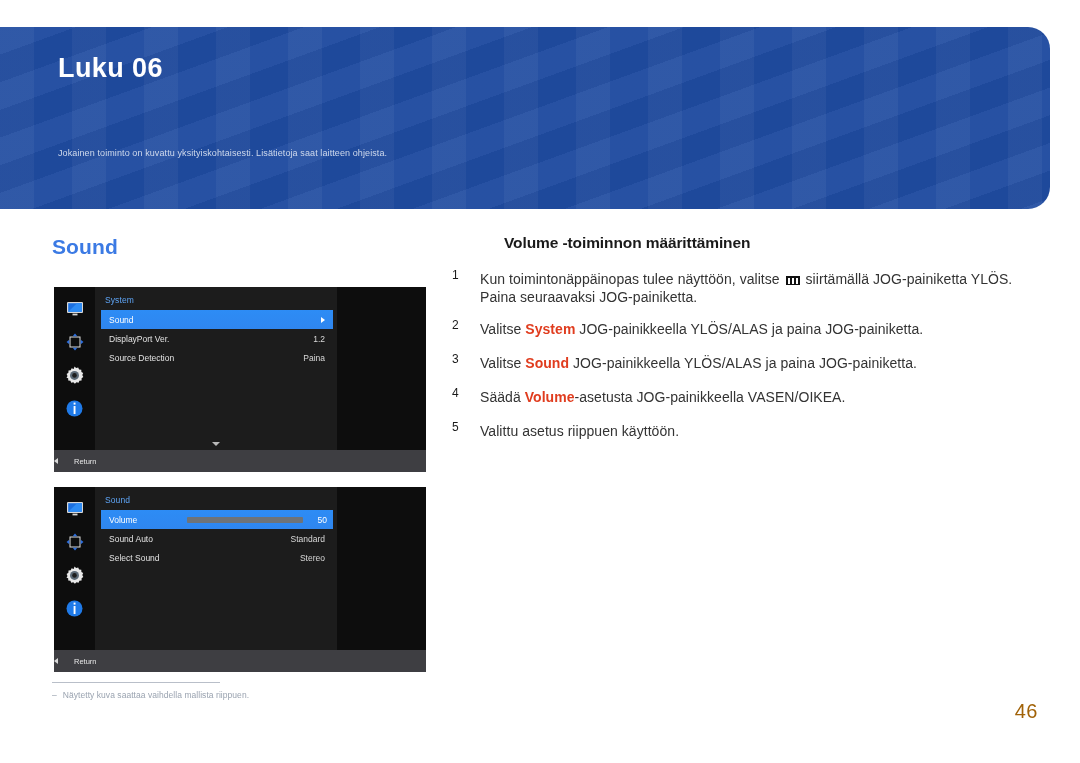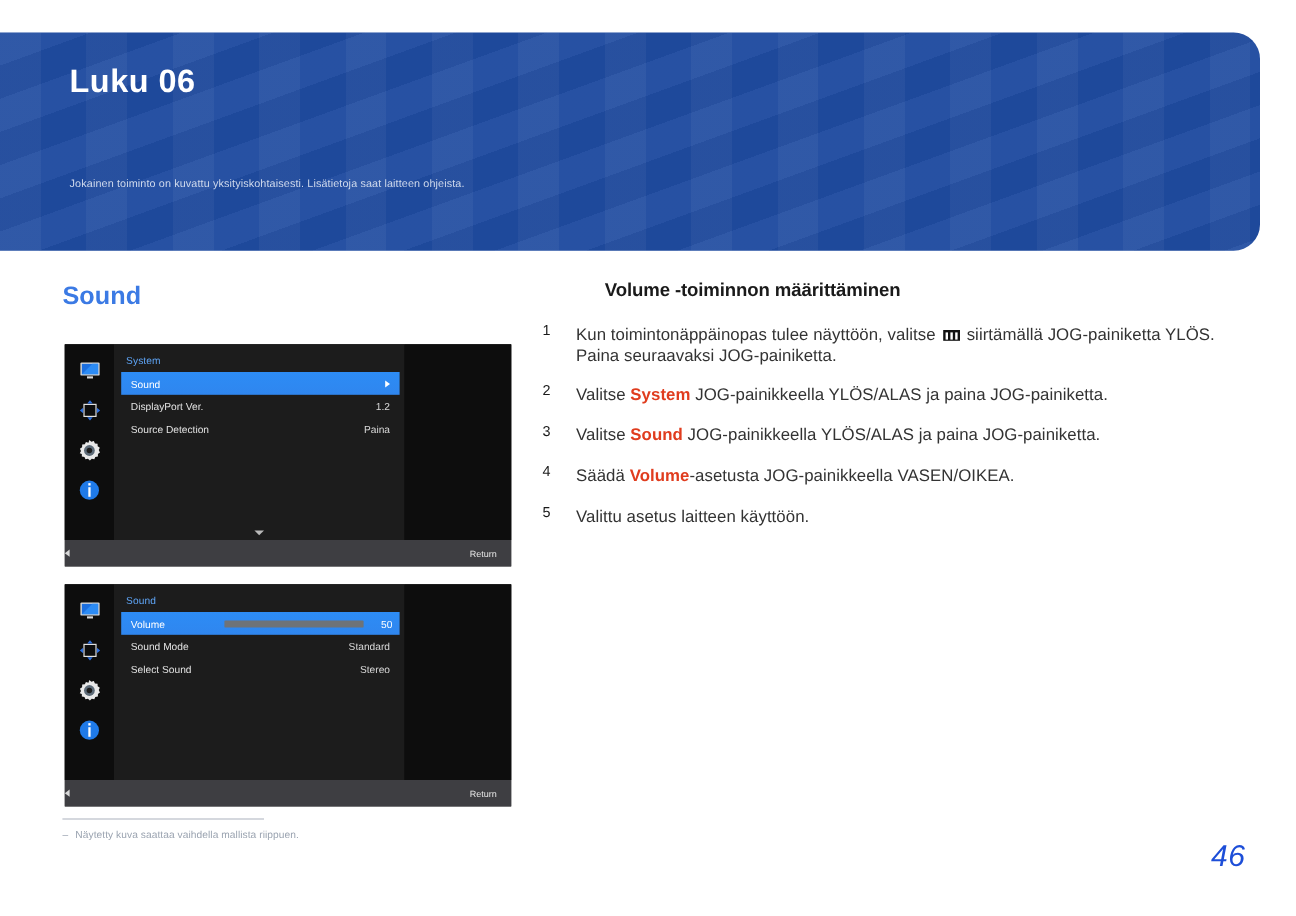--- a/index.html
+++ b/index.html
@@ -232,21 +232,21 @@
     border-right: 4px solid transparent;
   }
 
   .osd-footer {
     position: absolute;
     left: 0; right: 0; bottom: 0;
     height: 22px;
     background: #3e3e42;
     display: flex;
     align-items: center;
-    justify-content: space-between;
+    justify-content: flex-start;
     padding-right: 12px;
     box-sizing: border-box;
   }
   .osd-footer .fa {
     width: 0; height: 0;
     border-right: 4px solid #d8d8d8;
     border-top: 3px solid transparent;
     border-bottom: 3px solid transparent;
     margin-right: 16px;
   }
@@ -336,24 +336,23 @@
   }
   .menu-glyph i:nth-child(1) { left: 2px; }
   .menu-glyph i:nth-child(2) { left: 6px; }
   .menu-glyph i:nth-child(3) { left: 10px; }
 
   
   .page-num {
     position: absolute;
     right: 42px;
     top: 700px;
-    color: #1d4ed8;
-    font-size: 25px;
+    color: #a16207;
+    font-size: 20px;
     letter-spacing: 0.5px;
-    font-style: italic;
   }
 </style>
 </head>
 <body>
 
 <div class="banner">
   <div class="banner-pattern"></div>
   <div class="banner-pattern2"></div>
   <div class="banner-inner">
     <div class="chapter-line">
@@ -479,21 +478,21 @@
 
         <div class="osd-row sel">
           <span class="lbl">Volume</span>
           <span class="vol-slider">
             <span class="fill" id="vol-fill" style="width: 50%;"></span>
           </span>
           <span class="vol-value">50</span>
         </div>
 
         <div class="osd-row">
-          <span class="lbl">Sound Mode</span>
+          <span class="lbl">Sound Auto</span>
           <span class="val">Standard</span>
         </div>
 
         <div class="osd-row">
           <span class="lbl">Select Sound</span>
           <span class="val">Stereo</span>
         </div>
 
       </div>
     </div>
@@ -511,16 +510,16 @@
 <div class="footnote">
   <span class="dash">‒</span><span>Näytetty kuva saattaa vaihdella mallista riippuen.</span>
 </div>
 
 <div class="proc-title">Volume -toiminnon määrittäminen</div>
 <div class="steps" id="steps-container">
     <div class="step"><span class="num">1</span><span class="txt">Kun toimintonäppäinopas tulee näyttöön, valitse <span class="menu-glyph"><i></i><i></i><i></i></span> siirtämällä JOG-painiketta YLÖS. Paina seuraavaksi JOG-painiketta.</span></div>
     <div class="step"><span class="num">2</span><span class="txt">Valitse <span class="hl" style="color: rgb(224, 60, 30);">System</span> JOG-painikkeella YLÖS/ALAS ja paina JOG-painiketta.</span></div>
     <div class="step"><span class="num">3</span><span class="txt">Valitse <span class="hl" style="color: rgb(224, 60, 30);">Sound</span> JOG-painikkeella YLÖS/ALAS ja paina JOG-painiketta.</span></div>
     <div class="step"><span class="num">4</span><span class="txt">Säädä <span class="hl" style="color: rgb(224, 60, 30);">Volume</span>-asetusta JOG-painikkeella VASEN/OIKEA.</span></div>
-    <div class="step"><span class="num">5</span><span class="txt">Valittu asetus laitteen käyttöön.</span></div>
+    <div class="step"><span class="num">5</span><span class="txt">Valittu asetus riippuen käyttöön.</span></div>
   </div>
 
 <div class="page-num">46</div>
 
 </body></html>

